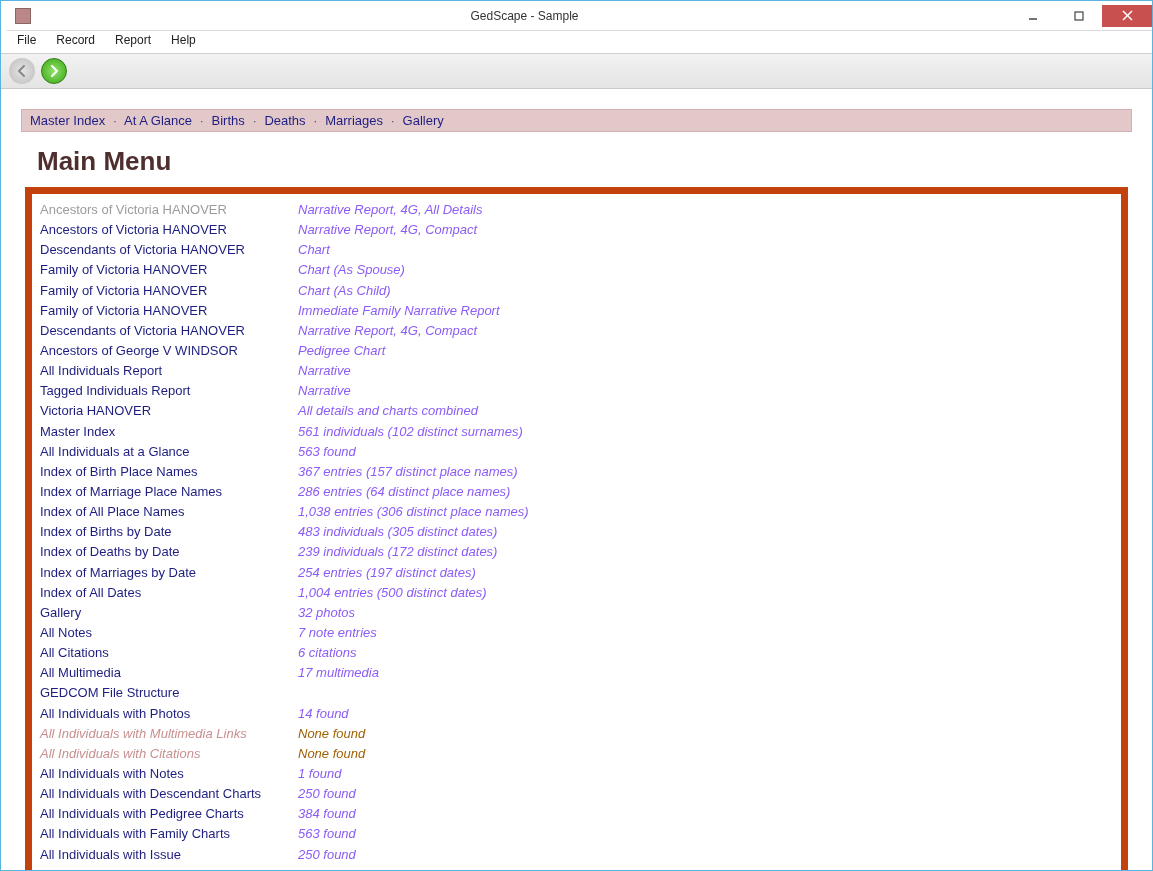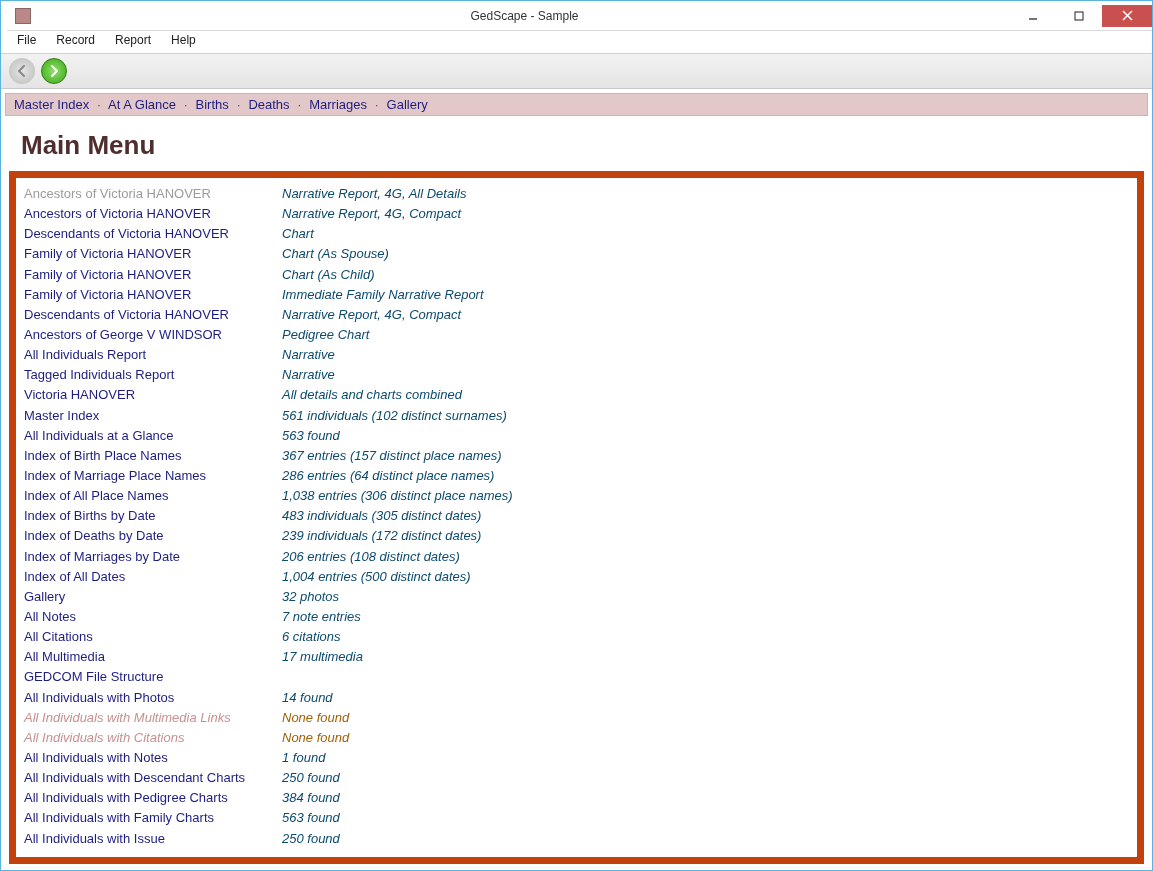--- a/index.html
+++ b/index.html
@@ -70,21 +70,21 @@
     padding: 0 8px;
     gap: 6px;
   }
   .navbtn {
     width: 26px; height: 26px; border-radius: 50%;
     display: flex; align-items: center; justify-content: center;
   }
   .content-wrap {
     flex: 1;
     background: #fff;
-    padding: 4px;
+    padding: 20px;
     overflow: auto;
   }
   .breadcrumb {
     background: #e3c8ca;
     border: 1px solid #d4b0b3;
     padding: 3px 8px;
     font-size: 13px;
     color: #2a2a7a;
   }
   .breadcrumb a {
@@ -113,21 +113,21 @@
     width: 258px;
     color: #1e1e80;
     text-decoration: none;
     font-size: 13px;
     padding-right: 6px;
   }
   .row .label.disabled { color: #9c9c9c; }
   .row .label.nonefound { color: #c89090; font-style: italic; }
   .row .desc {
     font-style: italic;
-    color: #0c4a6e;
+    color: #8b5cf6;
     font-size: 13px;
   }
   .row .desc.nonefound { color: #a16207; }
 </style>
 </head>
 <body>
 
 <div class="window">
 
   <div class="titlebar">
@@ -257,21 +257,21 @@
         <div class="row">
           <a class="label">Index of Births by Date</a>
           <span class="desc">483 individuals (305 distinct dates)</span>
         </div>
         <div class="row">
           <a class="label">Index of Deaths by Date</a>
           <span class="desc">239 individuals (172 distinct dates)</span>
         </div>
         <div class="row">
           <a class="label">Index of Marriages by Date</a>
-          <span class="desc">206 entries (108 distinct dates)</span>
+          <span class="desc">254 entries (197 distinct dates)</span>
         </div>
         <div class="row">
           <a class="label">Index of All Dates</a>
           <span class="desc">1,004 entries (500 distinct dates)</span>
         </div>
         <div class="row">
           <a class="label">Gallery</a>
           <span class="desc">32 photos</span>
         </div>
         <div class="row">

